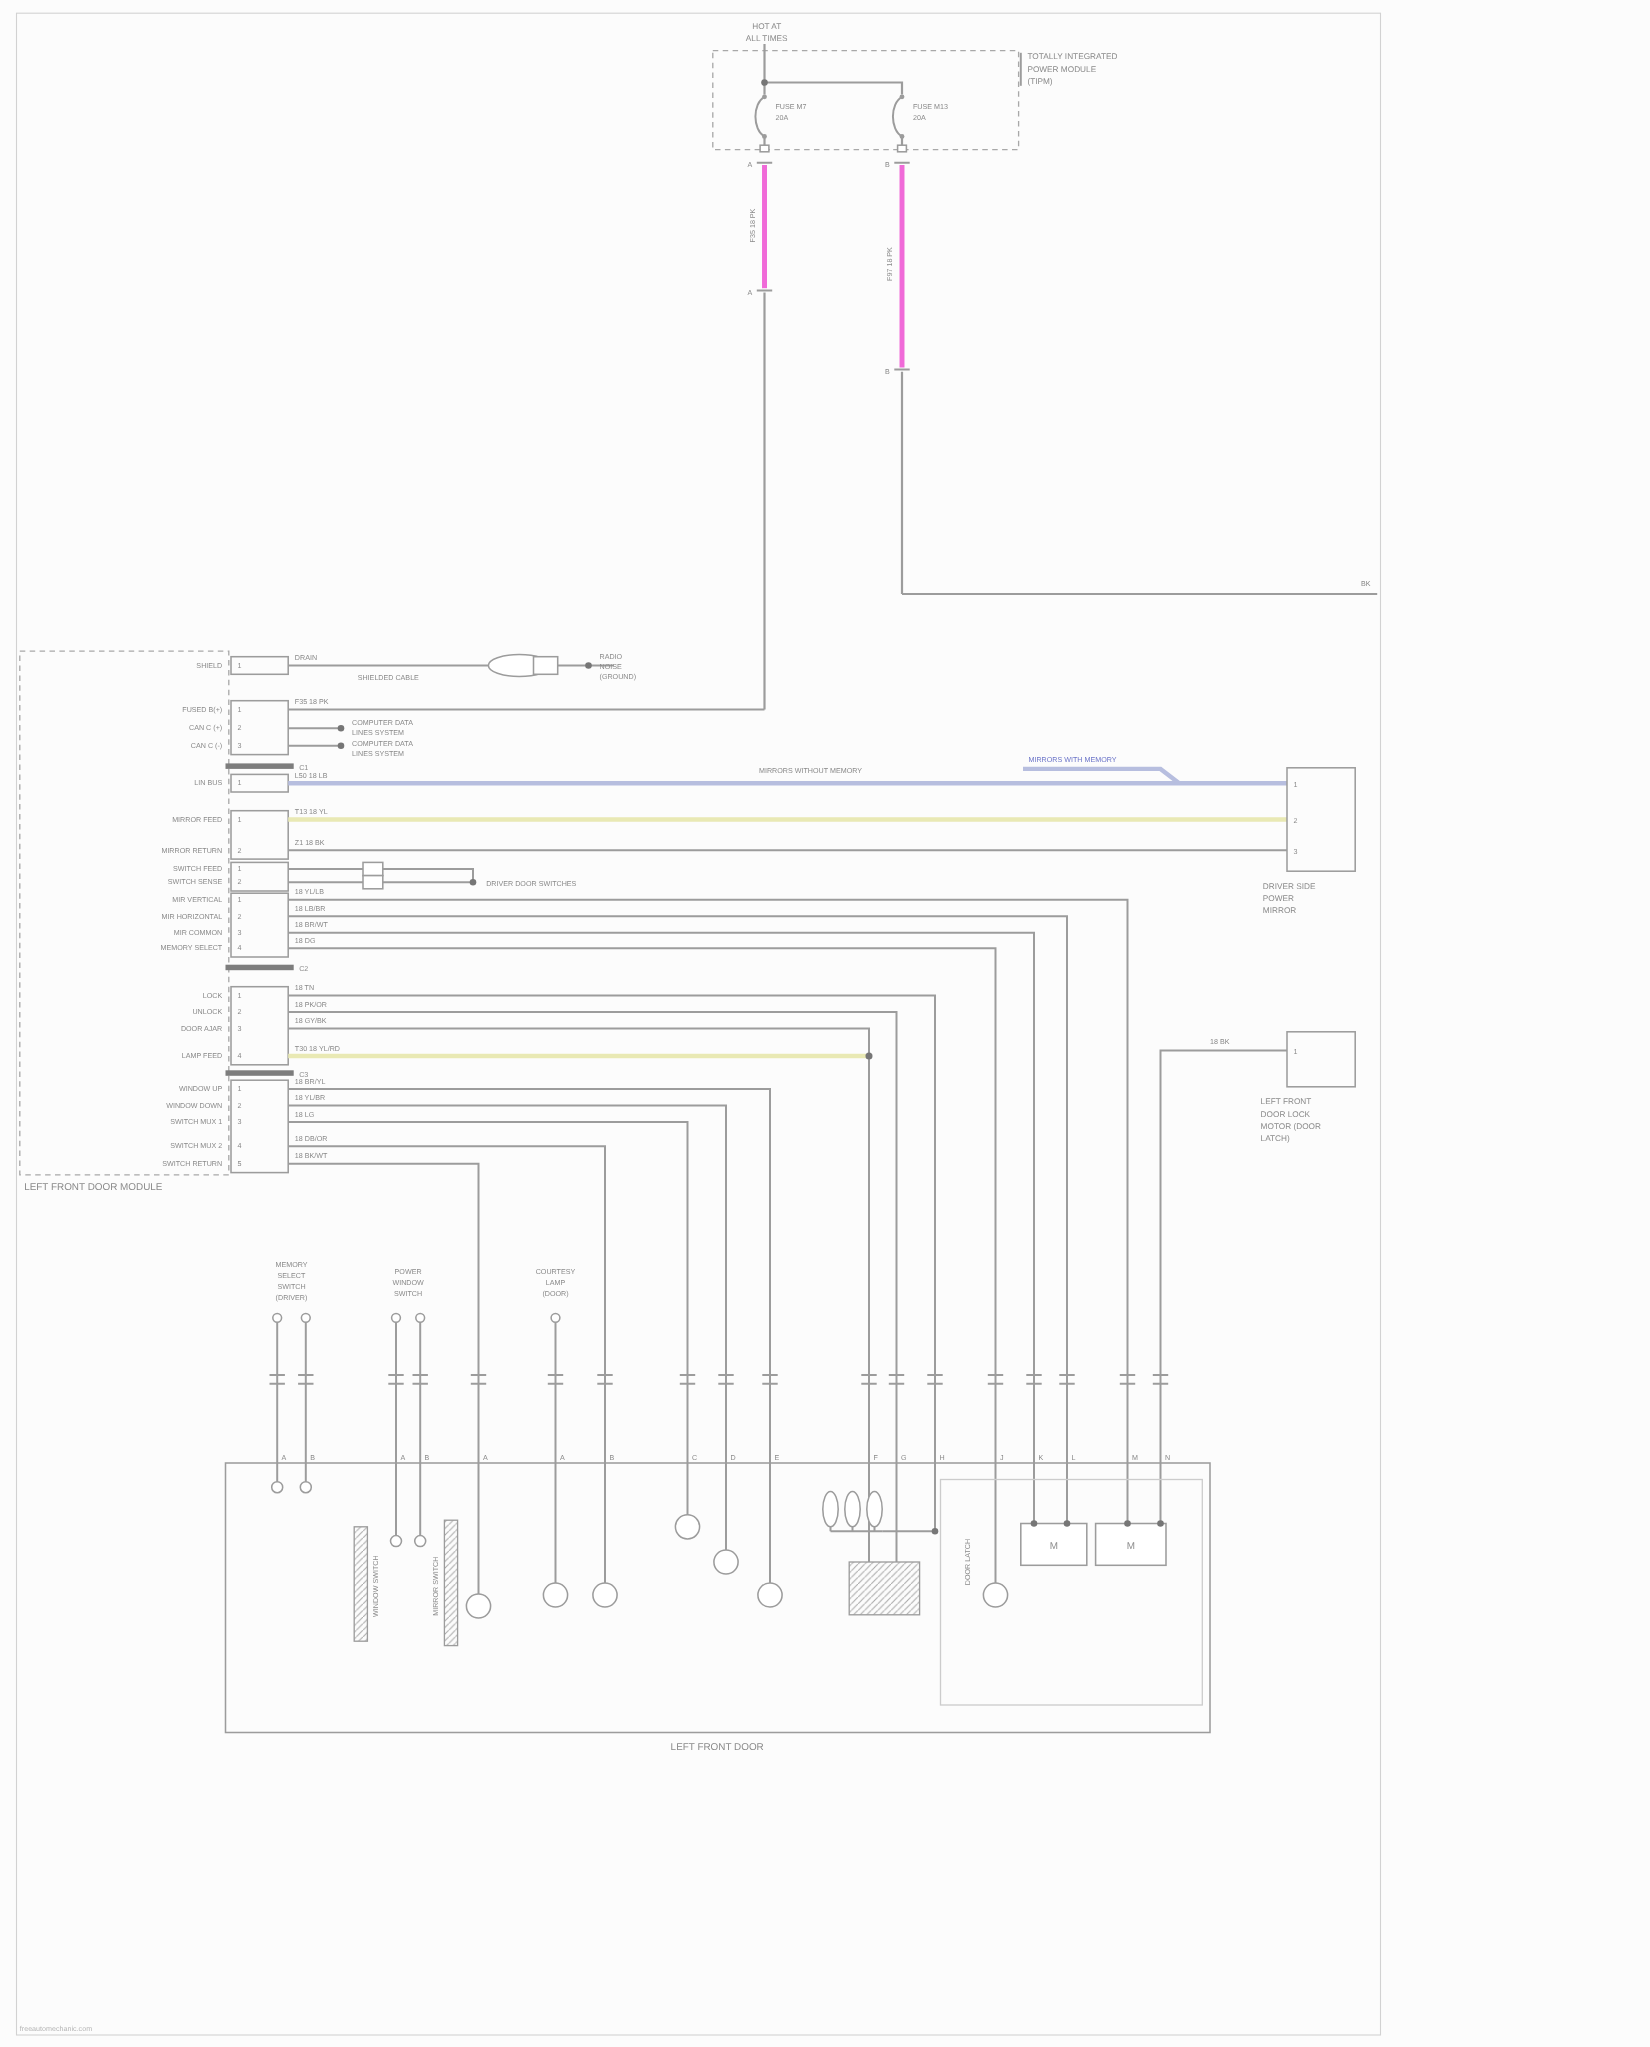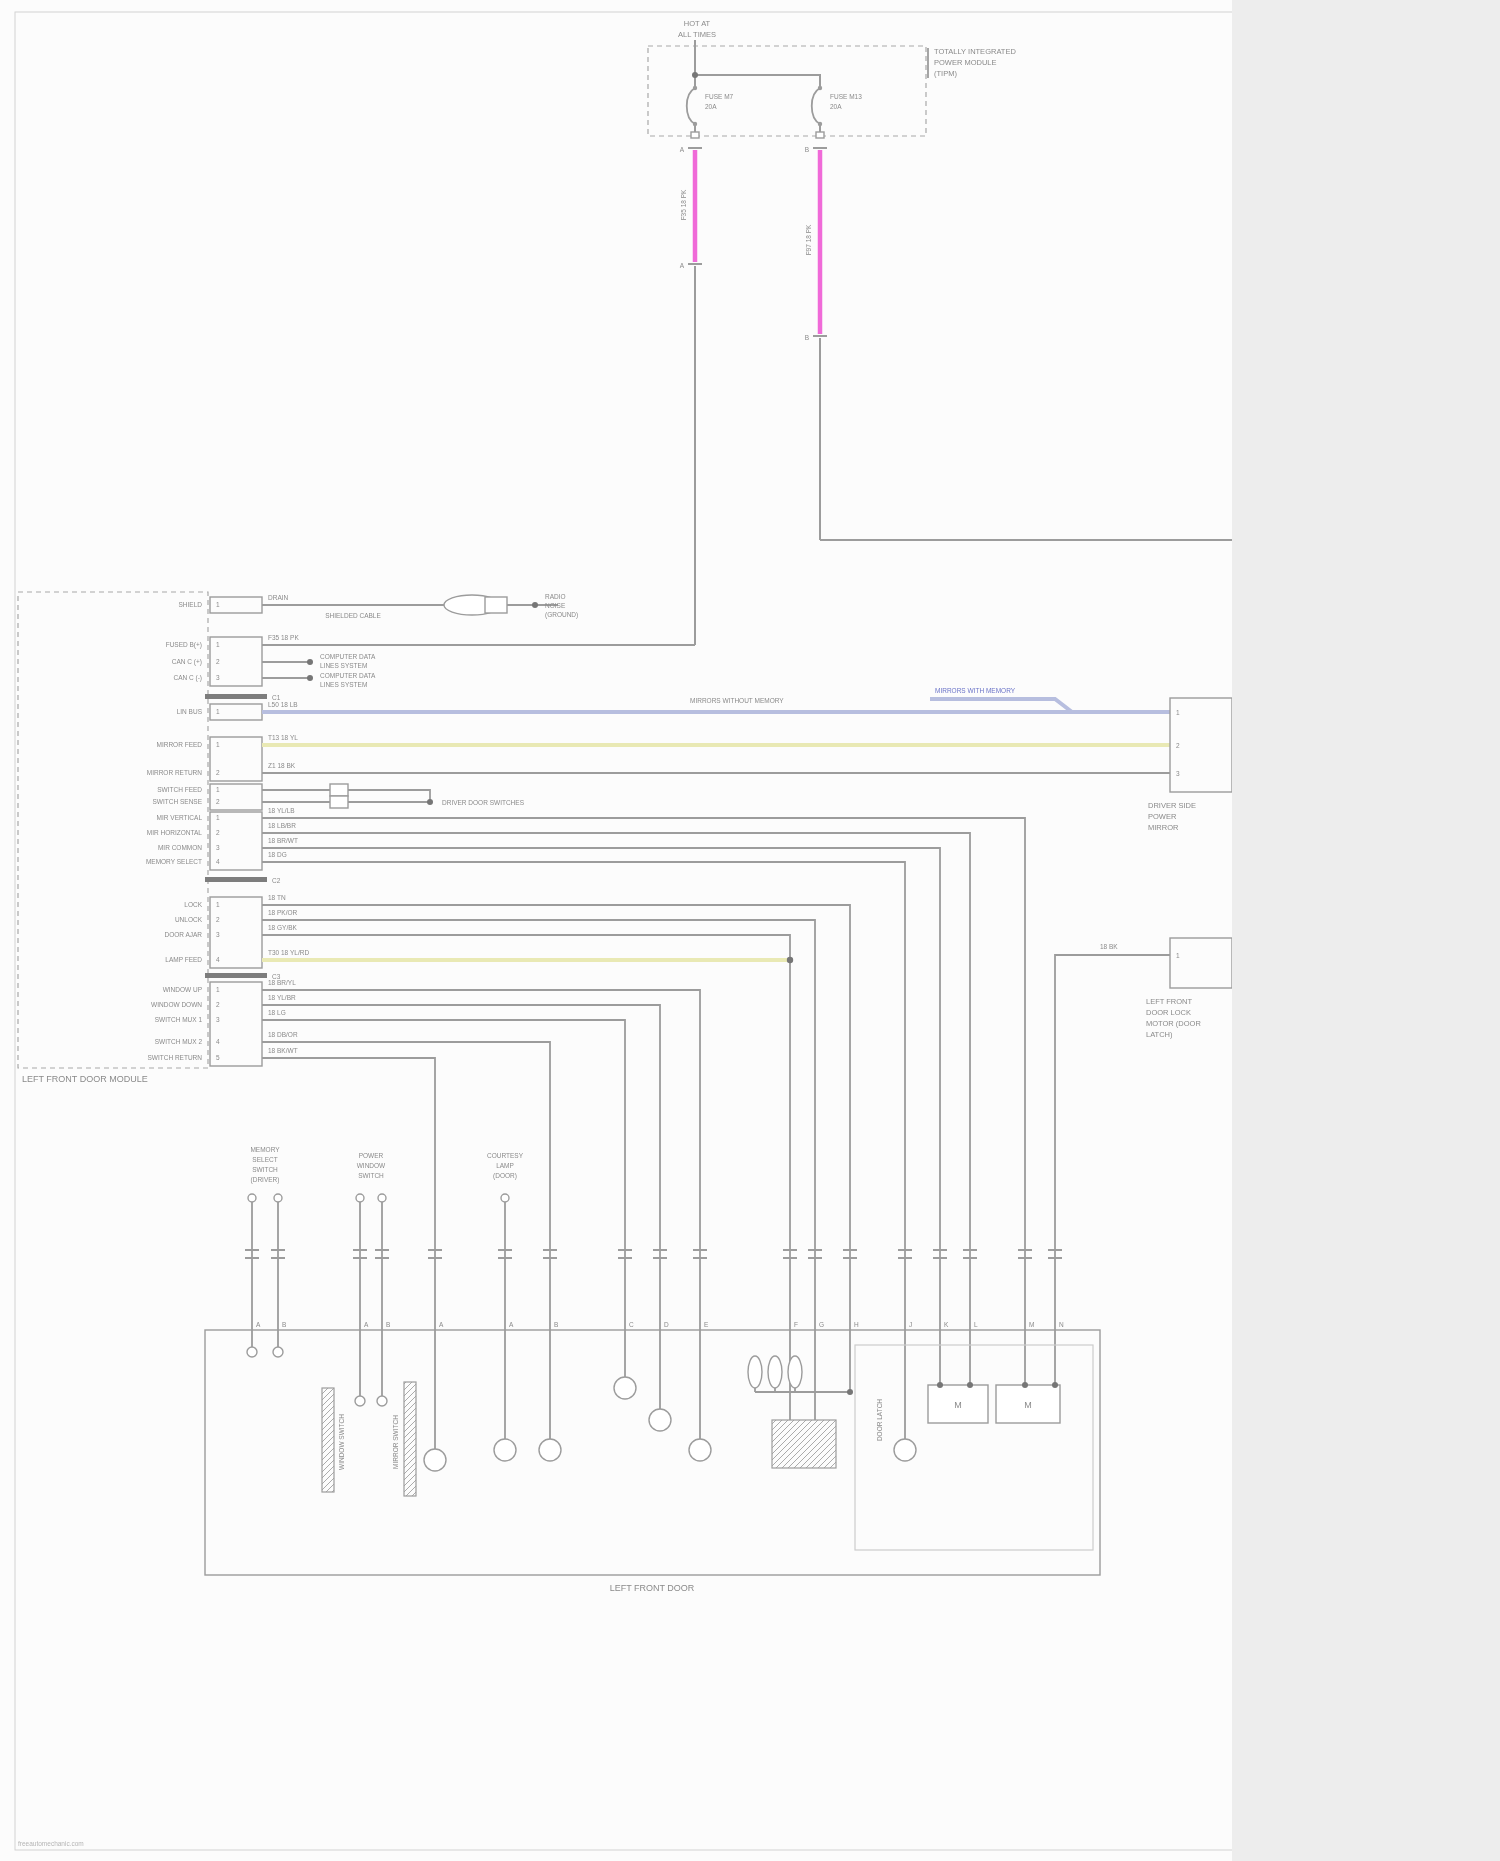--- a/index.html
+++ b/index.html
@@ -1,16 +1,16 @@
 <!DOCTYPE html>
 <html><head>
 <meta charset="utf-8">
 <style>
   html,body{margin:0;padding:0;background:#ededed;}
-  .page{position:relative;width:1232px;height:1861px;background:#fcfcfc;overflow:hidden;}
+  .page{position:relative;width:1500px;height:1861px;background:#fcfcfc;overflow:hidden;}
   svg{position:absolute;left:0;top:0;font-family:"Liberation Sans",sans-serif;}
   text{fill:#8a8a8a;}
   .t6{font-size:6.5px;}
   .t7{font-size:7.5px;}
   .t8{font-size:9px;}
   .w{stroke:#9c9c9c;stroke-width:1.8;fill:none;}
   .wf{stroke:#9c9c9c;stroke-width:2;fill:none;}
   .pk{stroke:#f06ad8;stroke-width:4.5;fill:none;}
   .yl{stroke:#e9e9b4;stroke-width:4;fill:none;}
   .lb{stroke:#b7bedf;stroke-width:4;fill:none;}

